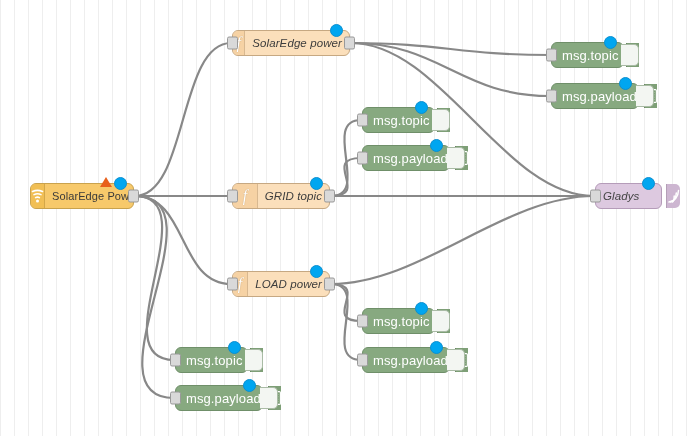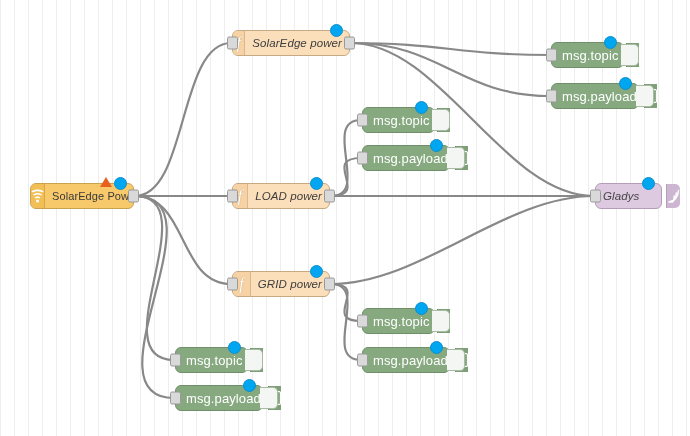--- a/index.html
+++ b/index.html
@@ -227,28 +227,28 @@
       </div>
       <div class="node fn" style="left: 232px; top: 30px; width: 118px;">
         <div class="icon-box">f</div>
         <div class="label">SolarEdge power</div>
         <div class="port in"></div>
         <div class="port out"></div>
         <div class="bluedot"></div>
       </div>
       <div class="node fn" style="left: 232px; top: 183px; width: 98px;">
         <div class="icon-box">f</div>
-        <div class="label">LOAD power</div>
+        <div class="label">GRID topic</div>
         <div class="port in"></div>
         <div class="port out"></div>
         <div class="bluedot"></div>
       </div>
       <div class="node fn" style="left: 232px; top: 271px; width: 98px;">
         <div class="icon-box">f</div>
-        <div class="label">GRID power</div>
+        <div class="label">LOAD power</div>
         <div class="port in"></div>
         <div class="port out"></div>
         <div class="bluedot"></div>
       </div>
       <div class="node debug" style="left: 551px; top: 42px; width: 73px;">
         <div class="label">msg.topic</div>
         <div class="icon-box">
           <svg width="12" height="14" viewBox="0 0 12 14">
             <rect x="0.6" y="0.6" width="10.8" height="12.8" rx="1" fill="none" stroke="#fff" stroke-width="1.1"></rect>
             <line x1="2.6" y1="3.4" x2="9.2" y2="3.4" stroke="#fff" stroke-width="1.1"></line>

